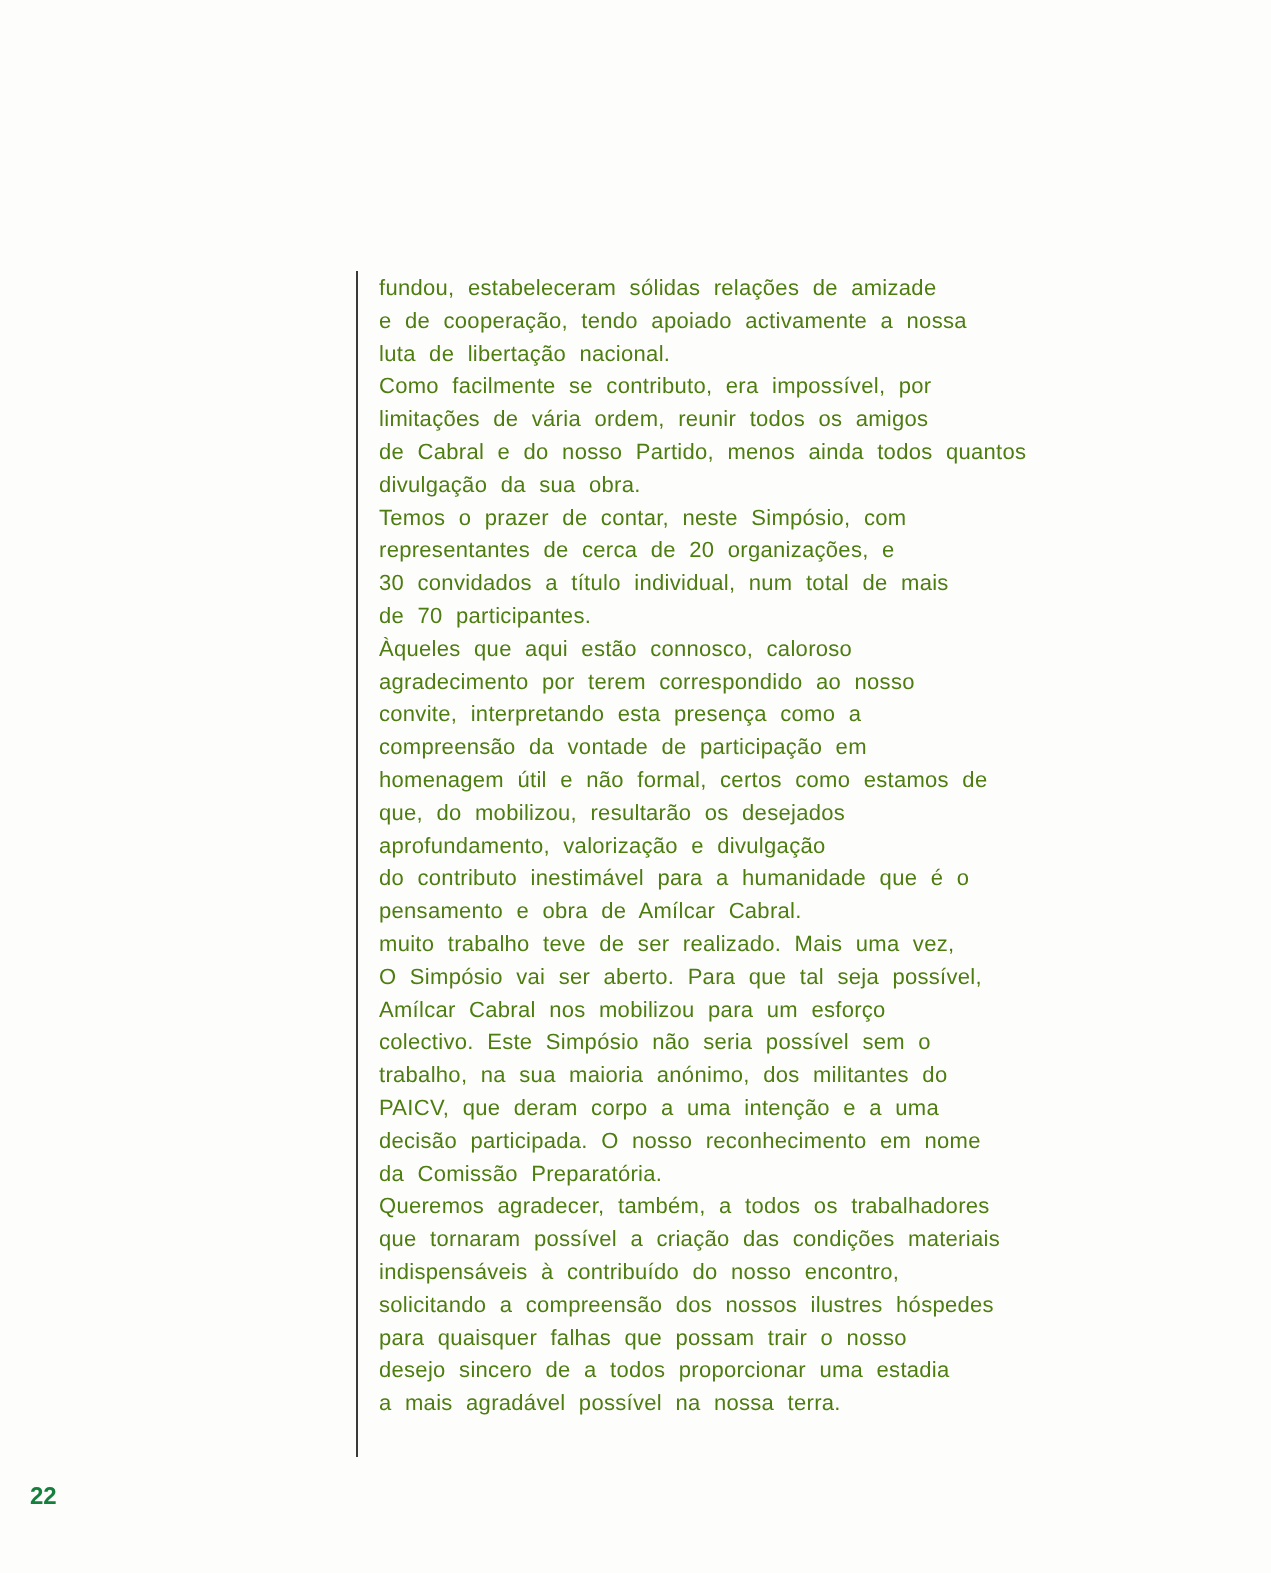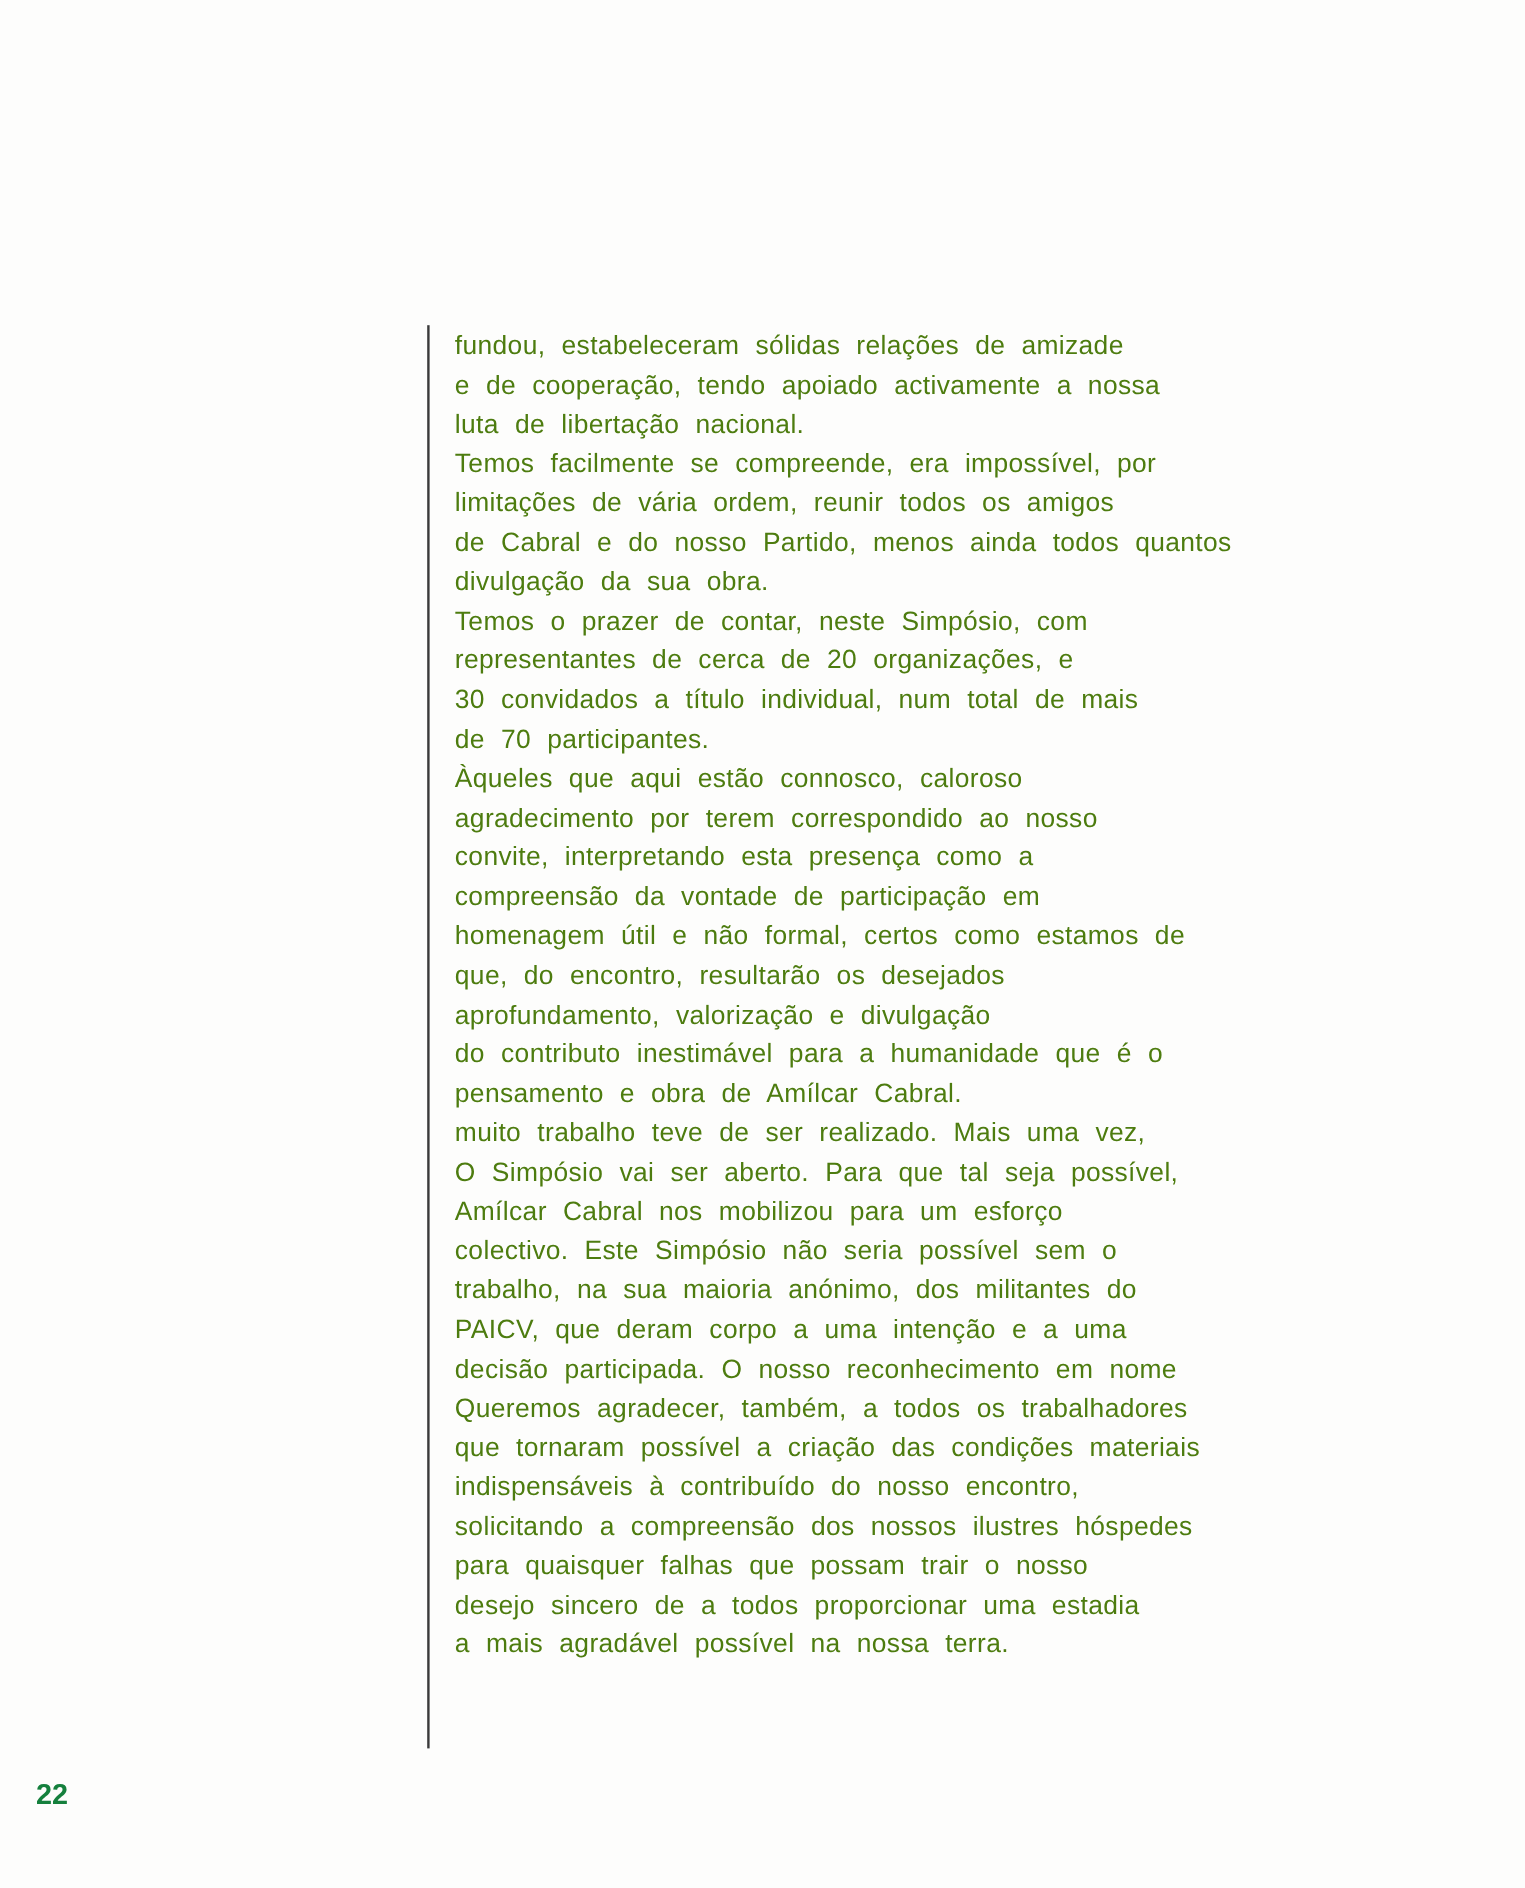--- a/index.html
+++ b/index.html
@@ -54,44 +54,45 @@
 </style>
 </head>
 <body>
 
 <div class="scan-page">
   <div class="margin-rule"></div>
   <div class="textblock">
       <div class="line">fundou, estabeleceram sólidas relações de amizade</div>
       <div class="line">e de cooperação, tendo apoiado activamente a nossa</div>
       <div class="line">luta de libertação nacional.</div>
-      <div class="line">Temos facilmente se compreende, era impossível, por</div>
+      <div class="line">Como facilmente se contributo, era impossível, por</div>
       <div class="line">limitações de vária ordem, reunir todos os amigos</div>
       <div class="line">de Cabral e do nosso Partido, menos ainda todos quantos</div>
       <div class="line">divulgação da sua obra.</div>
       <div class="line">Temos o prazer de contar, neste Simpósio, com</div>
       <div class="line">representantes de cerca de 20 organizações, e</div>
       <div class="line">30 convidados a título individual, num total de mais</div>
       <div class="line">de 70 participantes.</div>
       <div class="line">Àqueles que aqui estão connosco, caloroso</div>
       <div class="line">agradecimento por terem correspondido ao nosso</div>
       <div class="line">convite, interpretando esta presença como a</div>
       <div class="line">compreensão da vontade de participação em</div>
       <div class="line">homenagem útil e não formal, certos como estamos de</div>
-      <div class="line">que, do encontro, resultarão os desejados</div>
+      <div class="line">que, do mobilizou, resultarão os desejados</div>
       <div class="line">aprofundamento, valorização e divulgação</div>
       <div class="line">do contributo inestimável para a humanidade que é o</div>
       <div class="line">pensamento e obra de Amílcar Cabral.</div>
       <div class="line">muito trabalho teve de ser realizado. Mais uma vez,</div>
       <div class="line">O Simpósio vai ser aberto. Para que tal seja possível,</div>
       <div class="line">Amílcar Cabral nos mobilizou para um esforço</div>
       <div class="line">colectivo. Este Simpósio não seria possível sem o</div>
       <div class="line">trabalho, na sua maioria anónimo, dos militantes do</div>
       <div class="line">PAICV, que deram corpo a uma intenção e a uma</div>
       <div class="line">decisão participada. O nosso reconhecimento em nome</div>
+      <div class="line">da Comissão Preparatória.</div>
       <div class="line">Queremos agradecer, também, a todos os trabalhadores</div>
       <div class="line">que tornaram possível a criação das condições materiais</div>
       <div class="line">indispensáveis à contribuído do nosso encontro,</div>
       <div class="line">solicitando a compreensão dos nossos ilustres hóspedes</div>
       <div class="line">para quaisquer falhas que possam trair o nosso</div>
       <div class="line">desejo sincero de a todos proporcionar uma estadia</div>
       <div class="line">a mais agradável possível na nossa terra.</div>
     </div>
   <div class="page-number">22</div>
 </div>

